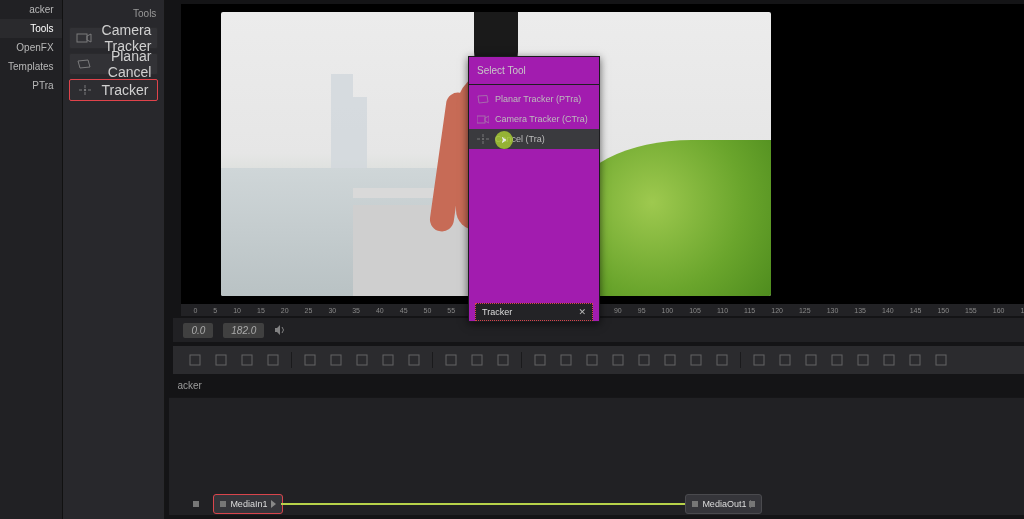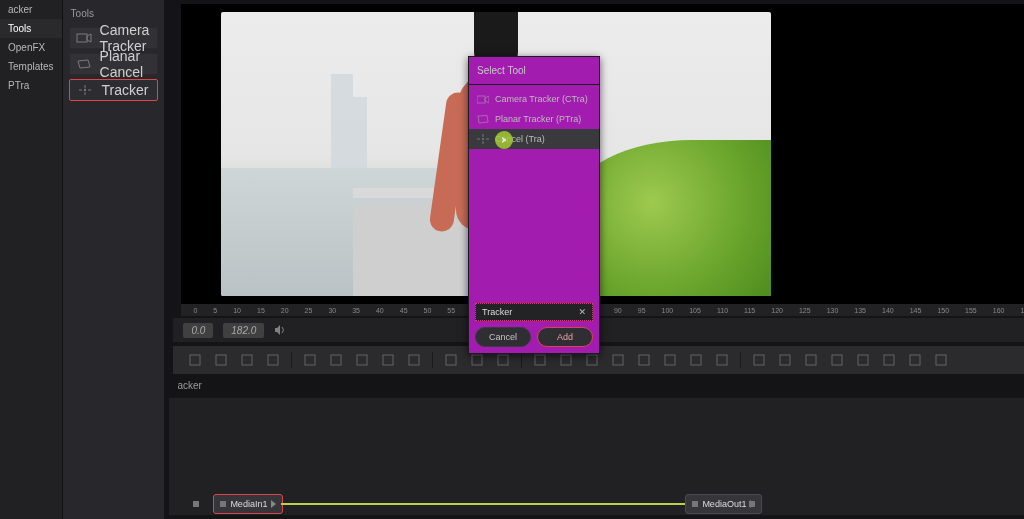--- a/index.html
+++ b/index.html
@@ -1,18 +1,18 @@
 <!DOCTYPE html>
 <html><head>
 <meta charset="utf-8">
 <style>
   * { box-sizing: border-box; margin: 0; padding: 0; font-family: "Segoe UI", Arial, sans-serif; }
   body { width: 1024px; height: 519px; background: #1f1f22; color: #c9c9c9; font-size: 10px; overflow: hidden; position: relative; }
 
-  .root { display: flex; width: 100%; height: 100%; }
+  .root { display: flex; width: 100%; height: 100%; text-align: right; }
 
   
   .sidebar-left { width: 74px; background: #212124; border-right: 1px solid #111; }
   .sb-item { padding: 4px 8px; color: #b8b8b8; cursor: pointer; }
   .sb-item.active { color: #fff; background: #2a2a2d; }
 
   
   .tools-col { width: 152px; background: #28282c; border-right: 1px solid #151515; padding-top: 4px; }
   .tools-head { color: #999; padding: 4px 8px; font-size: 10px; }
   .tool-item { display: flex; align-items: center; gap: 8px; height: 22px; margin: 4px 6px; padding: 0 6px; background: #323236; border: 1px solid #2a2a2d; border-radius: 2px; cursor: pointer; }
@@ -363,49 +363,45 @@
   </div>
 
 </div>
 
 <div class="dialog">
   <div class="dialog-title">Select Tool</div>
   <div class="dialog-list">
     <div class="dlg-item">
       <span class="ic">
           <svg width="12" height="9">
-            <rect x="0" y="1" width="8" height="7" fill="none" stroke="#aaa"></rect>
-            <path d="M8 3 L12 1 L12 8 L8 6Z" fill="none" stroke="#aaa"></path>
+            <path d="M1 1 L10 0.5 L11 7 L2 8 Z" fill="none" stroke="#aaa"></path>
           </svg>
         </span>
-      <span>Camera Tracker (CTra)</span>
+      <span>Planar Tracker (PTra)</span>
     </div>
     <div class="dlg-item">
       <span class="ic">
           <svg width="12" height="9">
-            <path d="M1 1 L10 0.5 L11 7 L2 8 Z" fill="none" stroke="#aaa"></path>
+            <rect x="0" y="1" width="8" height="7" fill="none" stroke="#aaa"></rect>
+            <path d="M8 3 L12 1 L12 8 L8 6Z" fill="none" stroke="#aaa"></path>
           </svg>
         </span>
-      <span>Planar Tracker (PTra)</span>
+      <span>Camera Tracker (CTra)</span>
     </div>
     <div class="dlg-item sel">
       <span class="ic">
           <svg width="12" height="10">
             <path d="M6 0 L6 3 M6 7 L6 10 M0 5 L3 5 M9 5 L12 5" stroke="#aaa"></path>
             <circle cx="6" cy="5" r="1" fill="#aaa"></circle>
           </svg>
         </span>
       <span>Cancel (Tra)</span>
       <span class="dlg-click"></span>
     </div>
   </div>
   <div class="dlg-gap"></div>
   <div class="dlg-input-wrap">
     <div class="dlg-input">
       <span>Tracker</span>
       <span class="x">✕</span>
     </div>
   </div>
-  <div class="dlg-btns">
-    <div class="dlg-btn">Cancel</div>
-    <div class="dlg-btn primary">Add</div>
-  </div>
 </div>
 
 </body></html>

